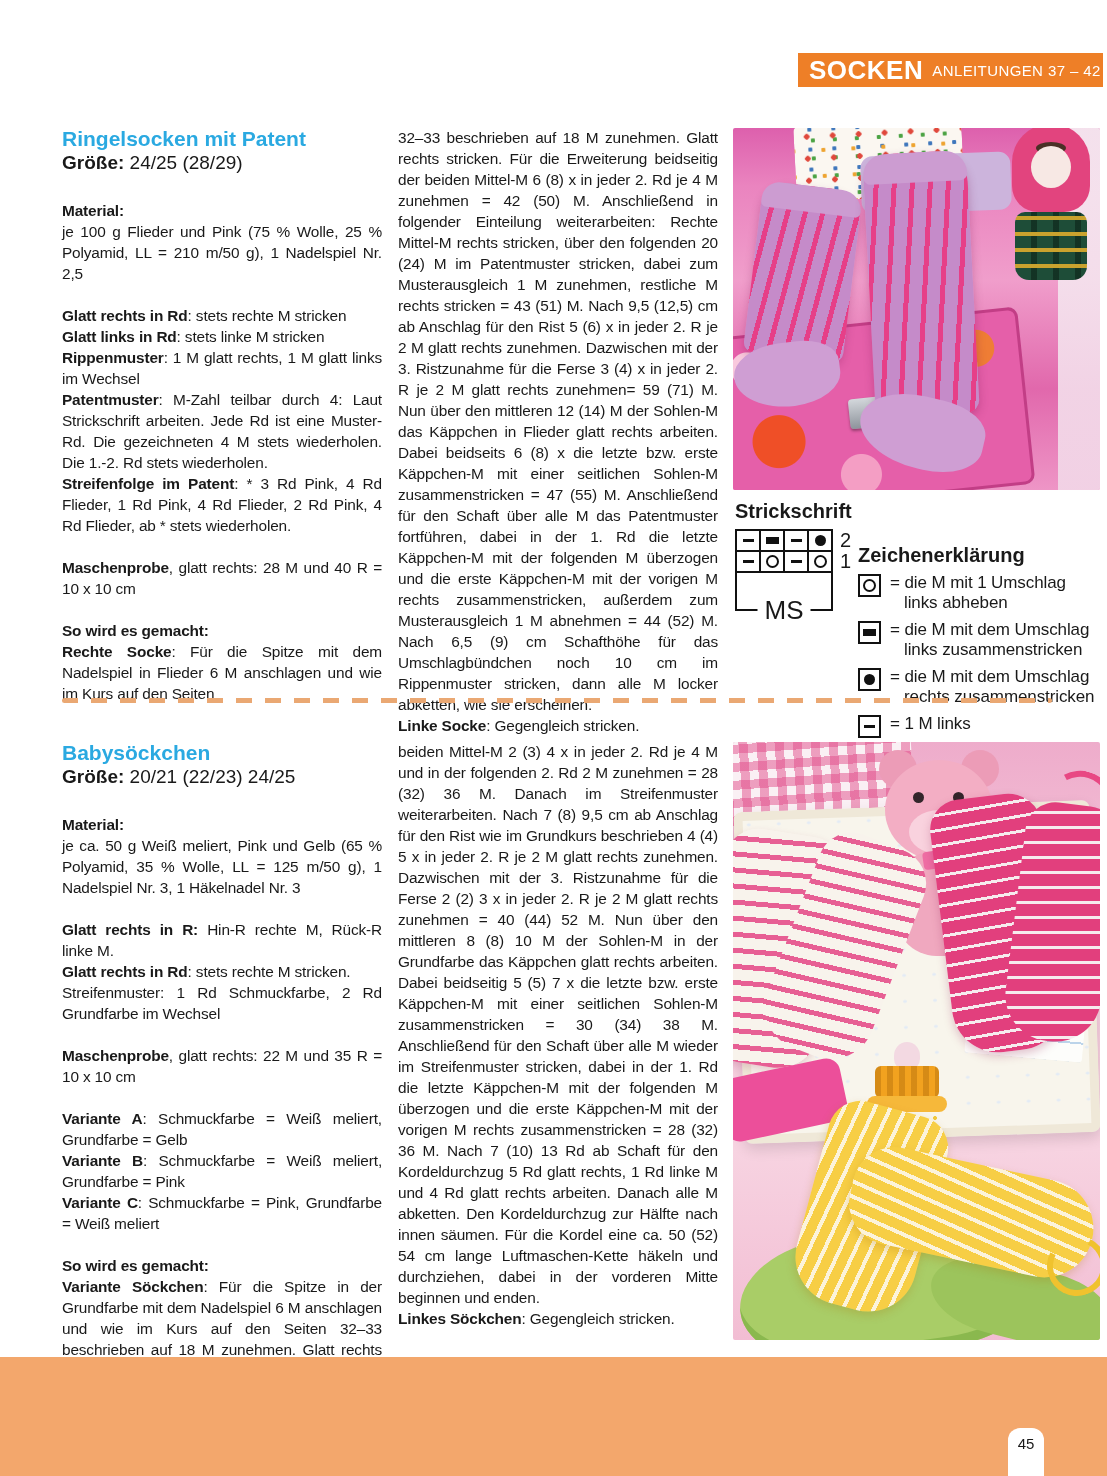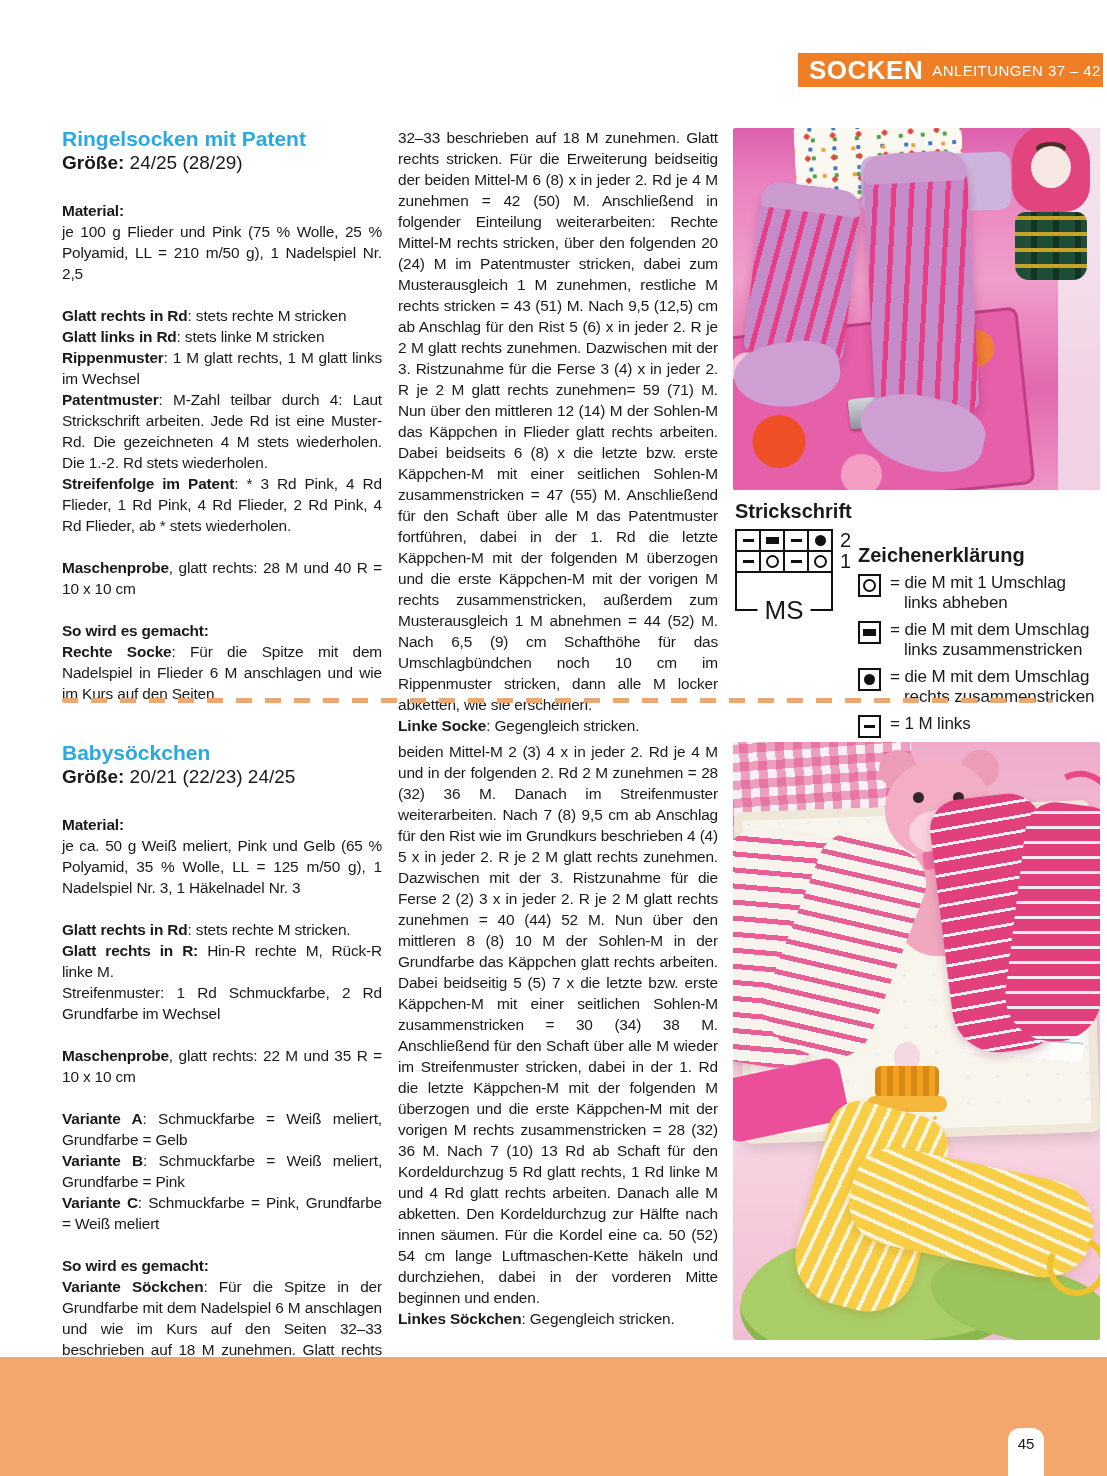--- a/index.html
+++ b/index.html
@@ -304,22 +304,22 @@
 
 <div class="divider"></div>
 
 <div class="col col1b">
   <h2 class="art-title">Babysöckchen</h2>
   <div class="size-line"><b>Größe:</b><span> 20/21 (22/23) 24/25</span></div>
   <div class="sp2"></div>
   <p class="body"><b>Material:</b></p>
   <p class="body">je ca. 50 g Weiß meliert, Pink und Gelb (65 % Polyamid, 35 % Wolle, LL = 125 m/50 g), 1 Nadelspiel Nr. 3, 1 Häkelnadel Nr. 3</p>
   <div class="sp"></div>
+  <p class="body"><b>Glatt rechts in R:</b><span> Hin-R rechte M, Rück-R linke M.</span></p>
   <p class="body"><b>Glatt rechts in Rd</b><span>: stets rechte M stricken.</span></p>
-  <p class="body"><b>Glatt rechts in R:</b><span> Hin-R rechte M, Rück-R linke M.</span></p>
   <p class="body"><b></b><span>Streifenmuster: 1 Rd Schmuckfarbe, 2 Rd Grundfarbe im Wechsel</span></p>
   <div class="sp"></div>
   <p class="body"><b>Maschenprobe</b><span>, glatt rechts: 22 M und 35 R = 10 x 10 cm</span></p>
   <div class="sp"></div>
   <p class="body"><b>Variante A</b><span>: Schmuckfarbe = Weiß meliert, Grundfarbe = Gelb</span></p>
   <p class="body"><b>Variante B</b><span>: Schmuckfarbe = Weiß meliert, Grundfarbe = Pink</span></p>
   <p class="body"><b>Variante C</b><span>: Schmuckfarbe = Pink, Grundfarbe = Weiß meliert</span></p>
   <div class="sp"></div>
   <p class="body"><b>So wird es gemacht:</b></p>
   <p class="body"><b>Variante Söckchen</b><span>: Für die Spitze in der Grundfarbe mit dem Nadelspiel 6 M anschlagen und wie im Kurs auf den Seiten 32–33 beschrieben auf 18 M zunehmen. Glatt rechts stricken. Für die Erweiterung beidseits der</span></p>

